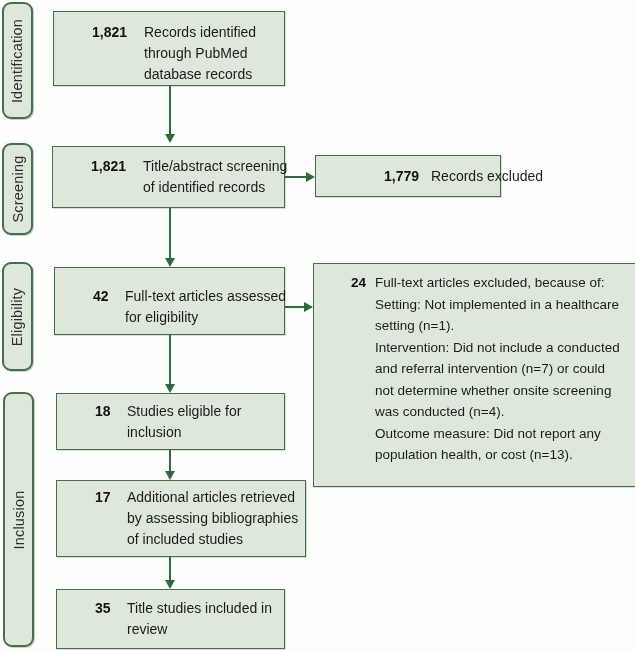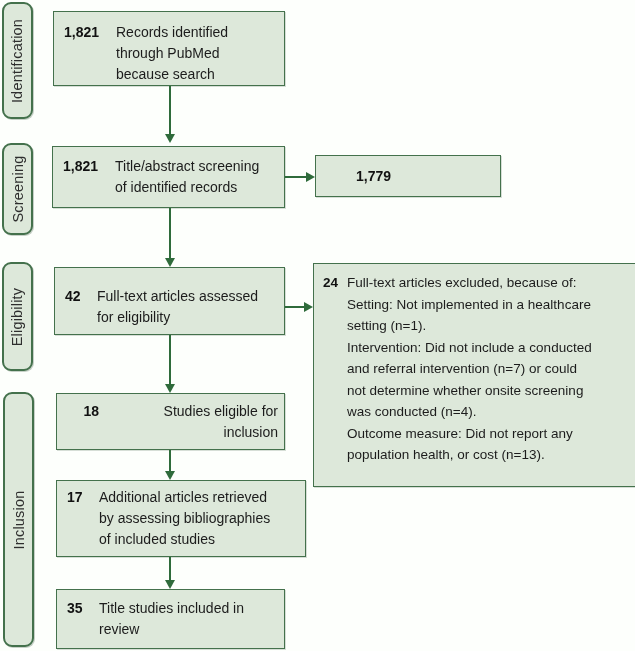--- a/index.html
+++ b/index.html
@@ -38,31 +38,31 @@
   
   .box{
     position:absolute;
     background:var(--box-fill);
     border:1.5px solid var(--box-border);
     display:flex;align-items:flex-start;
     font-size:14px;line-height:21px;
     box-shadow:1px 1px 0 rgba(40,70,45,.18);
     padding-left:10px;padding-right:6px;
   }
-  .num{font-weight:700;flex:0 0 auto;color:#111;}
+  .num{font-weight:700;flex:0 0 auto;color:#111;margin-left:28px;}
   .txt{flex:1 1 auto;}
   .txt .line{white-space:nowrap;}
   .w52{width:52px;} .w47{width:47px;} .w32{width:32px;} .w24{width:24px;}
 
   #b-identified{left:53px;top:11px;width:232px;height:75px;padding-top:10px;}
   #b-screening{left:52px;top:146px;width:233px;height:62px;padding-top:9px;}
   #e-records-excluded{left:315px;top:155px;width:186px;height:42px;padding-top:10px;padding-left:40px;}
   #b-fulltext{left:54px;top:267px;width:231px;height:68px;padding-top:18px;}
   #e-fulltext-excluded{left:313px;top:263px;width:337px;height:224px;padding-top:8px;padding-left:9px;font-size:13.5px;line-height:21.5px;}
-  #b-eligible{left:56px;top:393px;width:229px;height:57px;padding-top:7px;text-align:right;}
+  #b-eligible{left:56px;top:393px;width:229px;height:57px;padding-top:7px;}
   #b-additional{left:56px;top:480px;width:250px;height:77px;padding-top:6px;}
   #b-total{left:56px;top:589px;width:229px;height:60px;padding-top:8px;}
 
   
   .arrow-v{position:absolute;width:2px;background:var(--arrow);}
   .arrow-v::after{
     content:"";position:absolute;left:-4.5px;bottom:-9px;
     border-left:5.5px solid transparent;border-right:5.5px solid transparent;
     border-top:9px solid var(--arrow);
   }
@@ -96,34 +96,37 @@
   </div>
   <div class="stage" id="st-inclusion">
     <span class="vtext">Inclusion</span>
   </div>
 
   <div class="box" id="b-identified">
     <span class="num w52">1,821</span>
     <div class="txt">
         <div class="line">Records identified</div>
         <div class="line">through PubMed</div>
-        <div class="line">because search</div>
+        <div class="line">database records</div>
       </div>
   </div>
 
   <div class="box" id="b-screening">
     <span class="num w52">1,821</span>
     <div class="txt">
         <div class="line">Title/abstract screening</div>
         <div class="line">of identified records</div>
       </div>
   </div>
 
   <div class="box" id="e-records-excluded">
     <span class="num w47">1,779</span>
+    <div class="txt">
+        <div class="line">Records excluded</div>
+      </div>
   </div>
 
   <div class="box" id="b-fulltext">
     <span class="num w32">42</span>
     <div class="txt">
         <div class="line">Full-text articles assessed</div>
         <div class="line">for eligibility</div>
       </div>
   </div>
 

